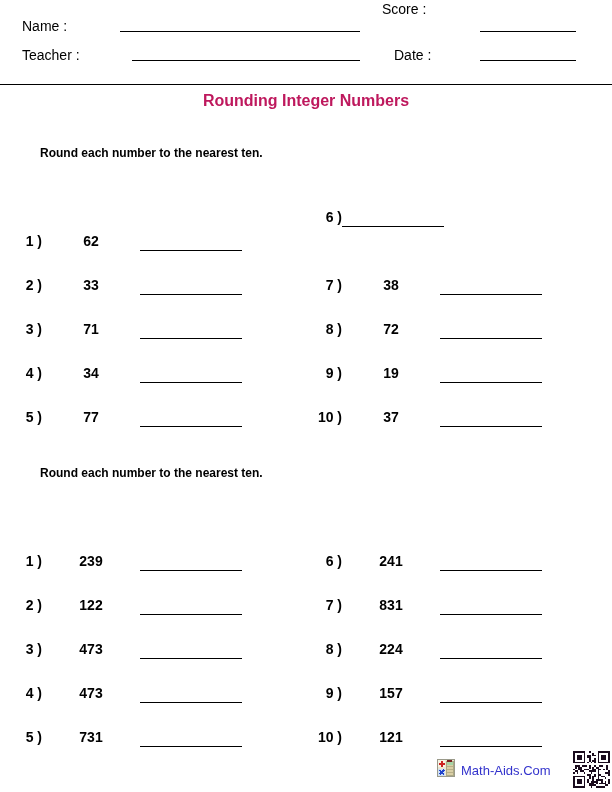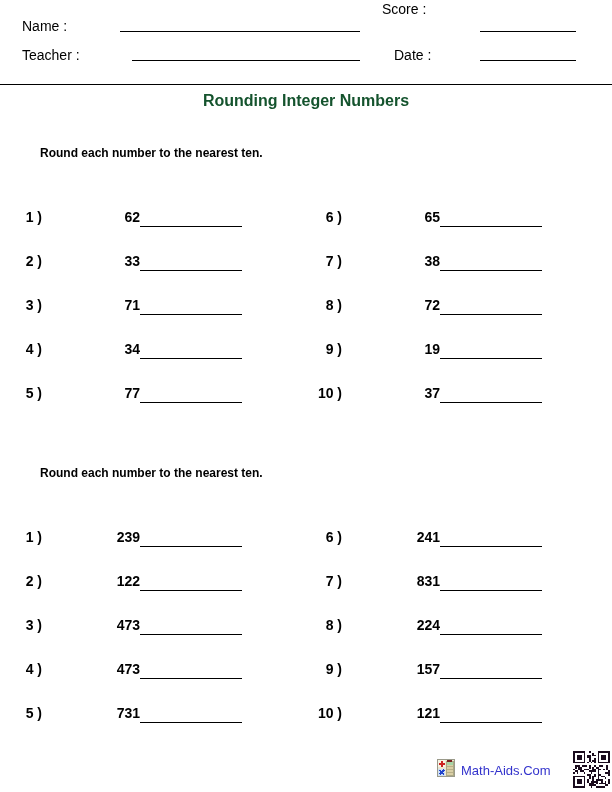--- a/index.html
+++ b/index.html
@@ -6,29 +6,29 @@
   #page {
     position:relative; width:612px; height:792px; background:#ffffff;
     font-family:"Liberation Sans", sans-serif; color:#000; overflow:hidden;
   }
   .abs { position:absolute; }
   .hlabel { font-weight:normal; font-size:14px; line-height:18px; white-space:pre; }
   .rule { position:absolute; border-top:1px solid #000; height:0; }
   .divider { position:absolute; left:0; width:612px; border-top:1px solid #000; height:0; }
   .title {
     position:absolute; top:92px; left:0; width:612px; text-align:center;
-    font-weight:bold; font-size:16px; color:#14532d;
+    font-weight:bold; font-size:16px; color:#be185d;
   }
   .instr { position:absolute; left:40px; font-weight:bold; font-size:12px; line-height:14px; }
   .problems { position:absolute; left:0; width:612px; display:flex; }
   .pcol { width:306px; }
   .prow { display:flex; align-items:baseline; height:44px; font-size:14px; font-weight:bold; line-height:22px; }
   .pnum { width:42px; text-align:right; white-space:pre; }
   .pcol.right .pnum { width:36px; }
-  .pval { width:98px; text-align:right; }
+  .pval { width:98px; text-align:center;margin-top:24px; }
   .pline { width:102px; height:0; border-bottom:1px solid #000; position:relative; top:5px; }
   .footer-brand { position:absolute; left:461px; top:763px; font-size:13px; line-height:16px; color:#3333CC; text-decoration:none; cursor:pointer; }
   .footer-icon { position:absolute; left:437px; top:759px; width:18px; height:18px; }
   .qr { position:absolute; left:573px; top:751px; width:37px; height:37px; }
   svg { display:block; }
 </style>
 </head>
 <body>
 
 <div id="page">
@@ -73,21 +73,20 @@
       </div>
       <div class="prow">
         <span class="pnum">5 )</span>
         <span class="pval">77</span>
         <span class="pline"></span>
       </div>
     </div>
     <div class="pcol right">
       <div class="prow">
         <span class="pnum">6 )</span>
-        <span class="pval">65</span>
         <span class="pline"></span>
       </div>
       <div class="prow">
         <span class="pnum">7 )</span>
         <span class="pval">38</span>
         <span class="pline"></span>
       </div>
       <div class="prow">
         <span class="pnum">8 )</span>
         <span class="pval">72</span>

